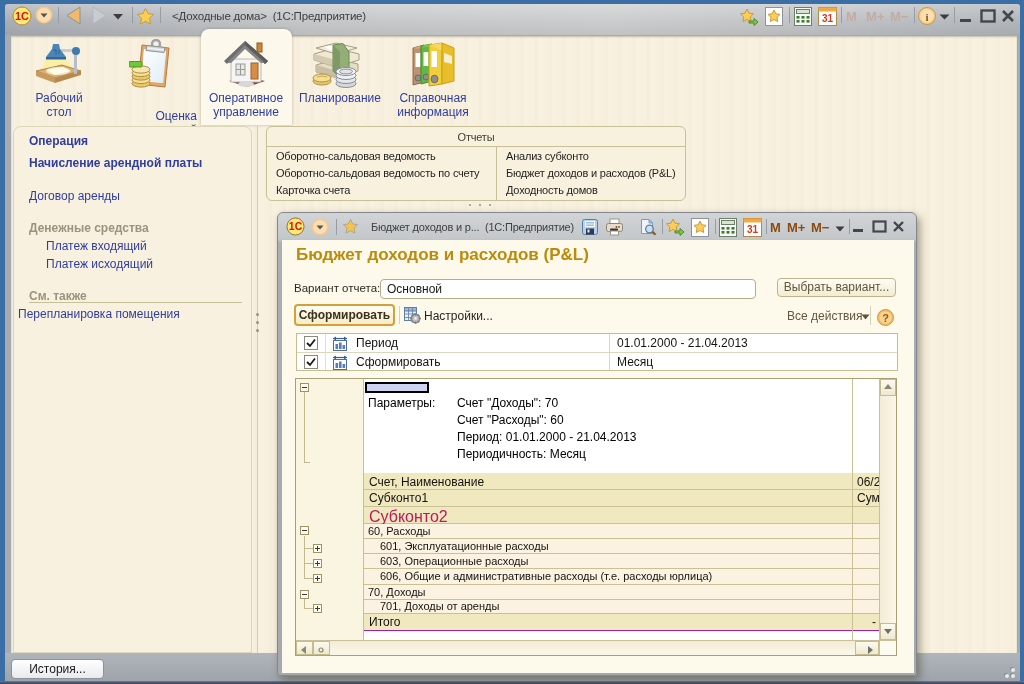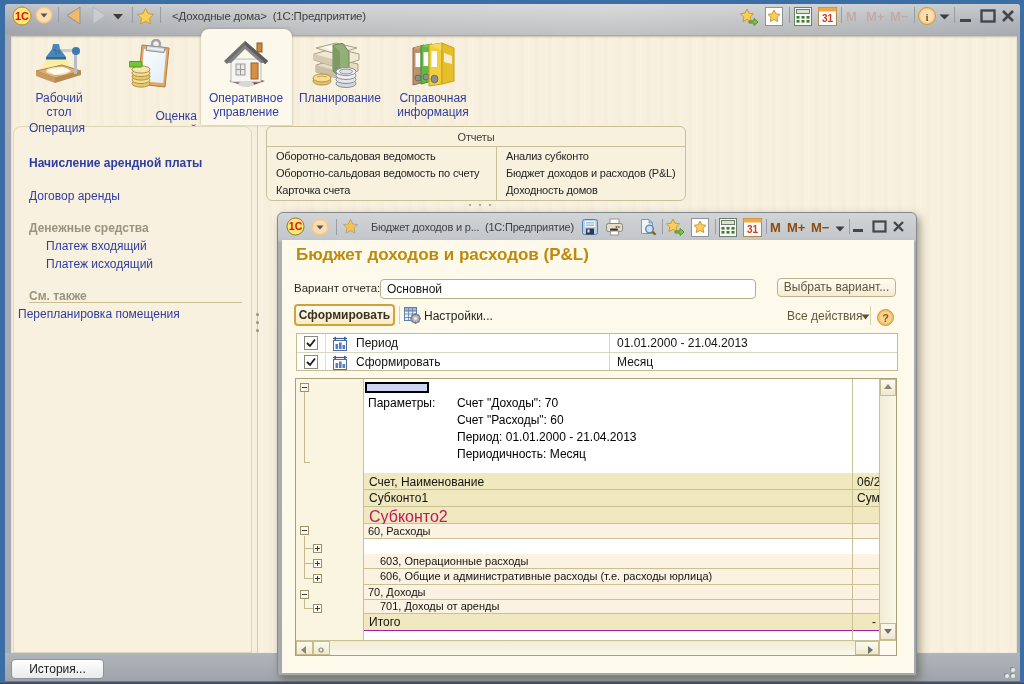--- a/index.html
+++ b/index.html
@@ -213,21 +213,21 @@
   </svg>
   <div class="navtxt" style="left:14px;top:91px;width:90px;text-align:center">Рабочий<br>стол</div>
   <div class="navtxt" style="left:107px;top:109px;width:90px;text-align:right">Оценка<br>инвестиций</div>
   <div class="navtxt" style="left:200px;top:91px;width:92px;text-align:center">Оперативное<br>управление</div>
   <div class="navtxt" style="left:294px;top:91px;width:92px;text-align:center">Планирование</div>
   <div class="navtxt" style="left:387px;top:91px;width:92px;text-align:center">Справочная<br>информация</div>
 </div>
 
 <div id="navpanel">
   <div class="abs" style="left:13px;top:126px;width:239px;height:527px;background:#F8F1E0;border:1px solid #DED7B6;border-radius:8px 8px 0 0;"></div>
-  <div class="navtxt" style="left:29px;top:121px;font-weight:normal">Операция</div>
+  <div class="navtxt" style="left:29px;top:134px;font-weight:bold">Операция</div>
   <div class="navtxt" style="left:29px;top:156px;font-weight:bold">Начисление арендной платы</div>
   <div class="navtxt" style="left:29px;top:189px">Договор аренды</div>
   <div class="navtxt gray" style="left:29px;top:221px">Денежные средства</div>
   <div class="navtxt" style="left:46px;top:239px">Платеж входящий</div>
   <div class="navtxt" style="left:46px;top:257px">Платеж исходящий</div>
   <div class="navtxt gray" style="left:29px;top:289px">См. также</div>
   <div class="abs" style="left:29px;top:302px;width:213px;height:1px;background:#C8BF96"></div>
   <div class="navtxt" style="left:18px;top:307px">Перепланировка помещения</div>
 
   <div class="abs" style="left:257px;top:126px;width:1px;height:527px;background:#D6CEA8"></div>
@@ -453,20 +453,23 @@
       <div class="abs" style="left:68px;top:111px;width:515px;height:17px;background:#F0E8BE;border-bottom:1px solid #C9C094">
         <div class="abs" style="left:5px;top:1px;font-size:12px;color:#14140F">Субконто1</div>
         <div class="abs" style="left:493px;top:1px;width:22px;overflow:hidden;font-size:12px;color:#14140F">Сумм</div>
       </div>
       <div class="abs" style="left:68px;top:128px;width:515px;height:17px;background:#F0E8BE;border-bottom:1px solid #C9C094">
         <div class="abs" style="left:5px;top:1px;font-size:16px;color:#be185d">Субконто2</div>
       </div>
       <div class="abs" style="left:68px;top:145px;width:515px;height:15px;background:#FBF2E2;border-bottom:1px solid #C9C094">
         <div class="abs" style="left:4px;top:1px;font-size:11px;color:#14140F">60, Расходы</div>
       </div>
+      <div class="abs" style="left:68px;top:160px;width:515px;height:15px;background:#FBF2E2;border-bottom:1px solid #C9C094">
+        <div class="abs" style="left:16px;top:1px;font-size:11px;color:#14140F">601, Эксплуатационные расходы</div>
+      </div>
       <div class="abs" style="left:68px;top:175px;width:515px;height:15px;background:#FBF2E2;border-bottom:1px solid #C9C094">
         <div class="abs" style="left:16px;top:1px;font-size:11px;color:#14140F">603, Операционные расходы</div>
       </div>
       <div class="abs" style="left:68px;top:190px;width:515px;height:16px;background:#FBF2E2;border-bottom:1px solid #C9C094">
         <div class="abs" style="left:16px;top:1px;font-size:11px;color:#14140F">606, Общие и административные расходы (т.е. расходы юрлица)</div>
       </div>
       <div class="abs" style="left:68px;top:206px;width:515px;height:15px;background:#FBF2E2;border-bottom:1px solid #C9C094">
         <div class="abs" style="left:4px;top:1px;font-size:11px;color:#14140F">70, Доходы</div>
       </div>
       <div class="abs" style="left:68px;top:221px;width:515px;height:14px;background:#FBF2E2;border-bottom:1px solid #C9C094">

